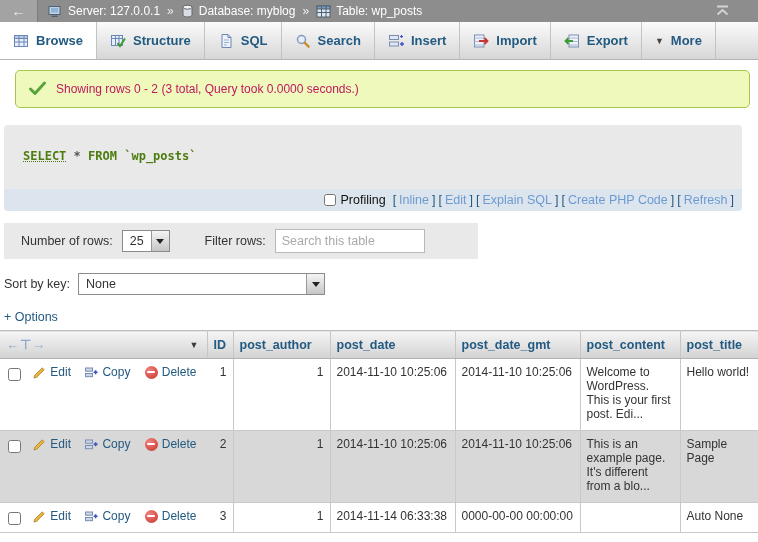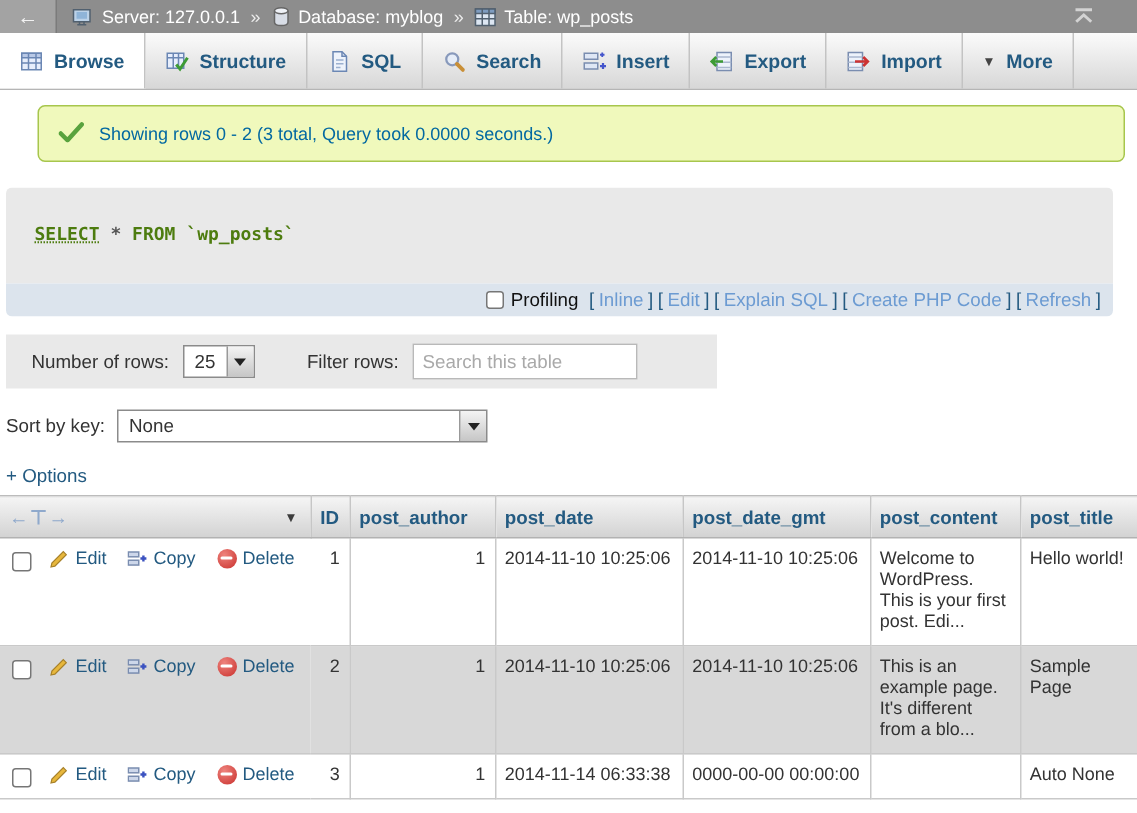--- a/index.html
+++ b/index.html
@@ -17,22 +17,22 @@
   .sep{color:#ededed;}
   .collapse{position:absolute;right:28px;top:5px;cursor:pointer;line-height:0;}
   
   .tabbar{height:37px;background:linear-gradient(#fbfbfb,#d7d7d7);border-bottom:1px solid #b5b5b5;display:flex;}
   .tab{display:flex;align-items:center;gap:7px;padding:0 13px;font-size:13px;font-weight:bold;color:#235a81;
     border-right:1px solid #c3c3c3;cursor:pointer;white-space:nowrap;}
   .tab.active{background:#fff;}
   .tab svg{display:block;}
   .dd-glyph{font-size:9px;color:#444;}
   
-  .msg{margin:10px 8px 0 25px;height:38px;background:#f0f9bc;border:1px solid #a7c64d;border-radius:5px;
-    display:flex;align-items:center;gap:10px;padding-left:13px;box-sizing:border-box;color:#0369a1;}
+  .msg{margin:10px 8px 0 15px;height:38px;background:#f0f9bc;border:1px solid #a7c64d;border-radius:5px;
+    display:flex;align-items:center;gap:10px;padding-left:13px;box-sizing:border-box;color:#be185d;}
   
   .querybox{margin:17px 16px 0 4px;border-radius:4px;overflow:hidden;}
   .sql-area{background:#e9e9e9;height:64px;box-sizing:border-box;padding:24px 0 0 19px;
     font-family:"DejaVu Sans Mono","Liberation Mono",monospace;font-weight:bold;font-size:12px;}
   .kw{color:#4d7c0f;}
   .kw-u{text-decoration:underline dotted;}
   .star{color:#555;}
   .ident{color:#4d7c0f;}
   .profilebar{background:#dce4ed;height:22px;display:flex;align-items:center;justify-content:flex-end;
     padding-right:8px;gap:3px;font-size:12.5px;color:#111;}
@@ -179,36 +179,36 @@
           <rect x="1.5" y="9" width="9" height="4" fill="#dfe7f5" stroke="#7a8db0"></rect>
           <path d="M12 11h4M14 9v4" stroke="#4455cc" stroke-width="1.5"></path>
           <path d="M12 3.5h3M13.5 2v3" stroke="#4455cc" stroke-width="1.2"></path>
         </svg>
       </span>
     <span>Insert</span>
   </div>
   <div class="tab">
     <span>
         <svg width="16" height="16" viewBox="0 0 16 16">
+          <rect x="1.5" y="2" width="9.5" height="12" fill="#eef3fb" stroke="#7a8db0"></rect>
+          <path d="M1.5 5h9.5M1.5 8.5h9.5M1.5 12h9.5" stroke="#aab8d0"></path>
+          <path d="M6 8h8.5M11.5 5l3 3-3 3" stroke="#cc3333" stroke-width="1.8" fill="none"></path>
+        </svg>
+      </span>
+    <span>Import</span>
+  </div>
+  <div class="tab">
+    <span>
+        <svg width="16" height="16" viewBox="0 0 16 16">
           <rect x="5" y="2" width="9.5" height="12" fill="#eef3fb" stroke="#7a8db0"></rect>
           <path d="M5 5h9.5M5 8.5h9.5M5 12h9.5" stroke="#aab8d0"></path>
           <path d="M9 8H1.5M4.5 5l-3 3 3 3" stroke="#3d9b35" stroke-width="1.8" fill="none"></path>
         </svg>
       </span>
     <span>Export</span>
-  </div>
-  <div class="tab">
-    <span>
-        <svg width="16" height="16" viewBox="0 0 16 16">
-          <rect x="1.5" y="2" width="9.5" height="12" fill="#eef3fb" stroke="#7a8db0"></rect>
-          <path d="M1.5 5h9.5M1.5 8.5h9.5M1.5 12h9.5" stroke="#aab8d0"></path>
-          <path d="M6 8h8.5M11.5 5l3 3-3 3" stroke="#cc3333" stroke-width="1.8" fill="none"></path>
-        </svg>
-      </span>
-    <span>Import</span>
   </div>
   <div class="tab">
     <span class="dd-glyph">▼</span>
     <span>More</span>
   </div>
 </div>
 
 
 <div class="msg">
   <span><svg width="17" height="14" viewBox="0 0 17 14">

